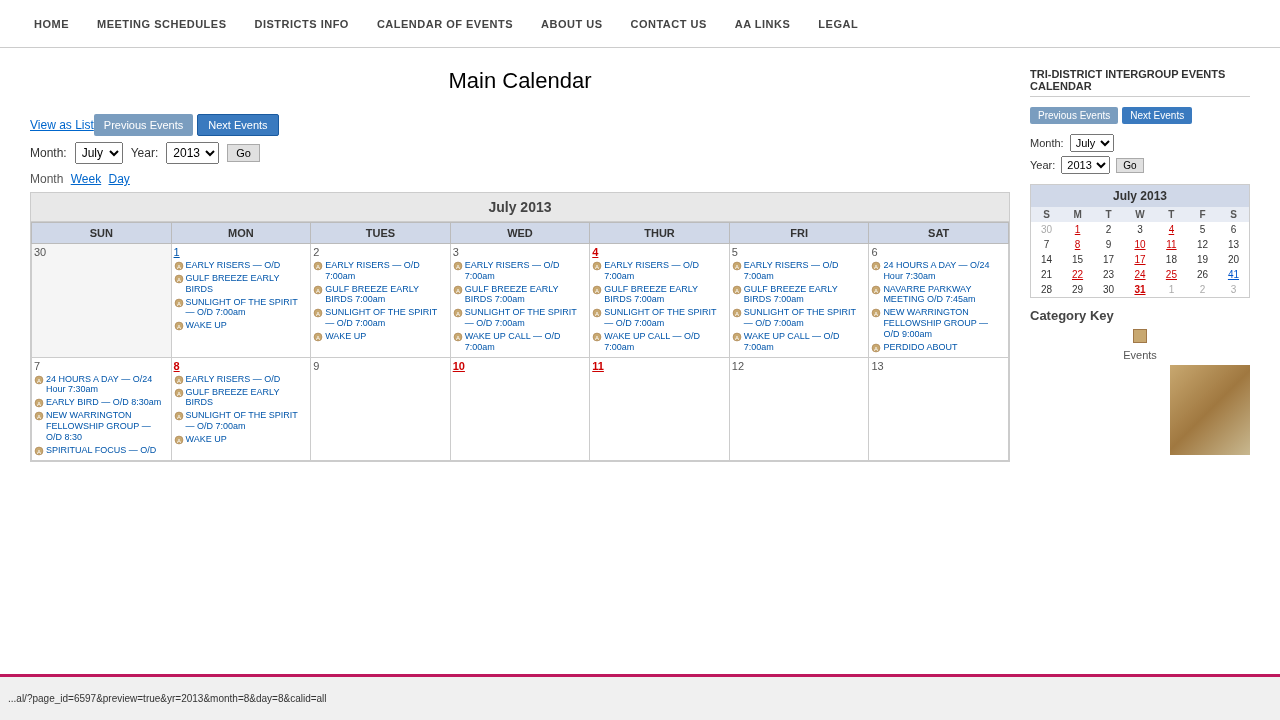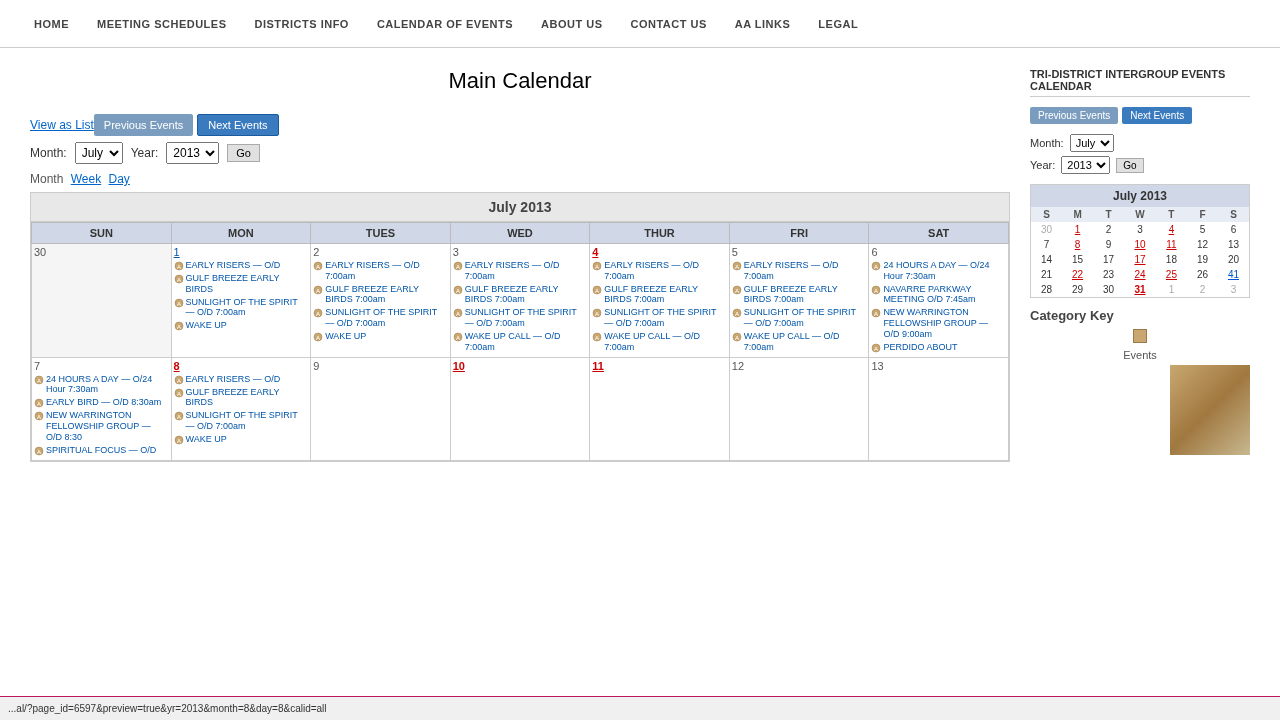--- a/index.html
+++ b/index.html
@@ -70,21 +70,21 @@
     .mini-cal td.other { color: #aaa; }
     .mini-cal td.link { color: #0055cc; text-decoration: underline; }
 
     
     .category-key { margin-top: 8px; }
     .category-key .ck-title { font-size: 13px; font-weight: bold; color: #444; margin-bottom: 6px; }
     .category-key .ck-item { display: flex; align-items: center; gap: 6px; font-size: 11px; color: #555; flex-direction: column; }
     .ck-icon { width: 14px; height: 14px; background: #c8a878; border: 1px solid #a07848; display: inline-block; flex-shrink: 0; }
 
     
-    #statusbar { position: fixed; bottom: 0; left: 0; right: 0; background: #f0f0f0; border-top: 1px solid #be185d; padding: 6px 8px; font-size: 10px; color: #333; white-space: nowrap; overflow: hidden; }
+    #statusbar { position: fixed; bottom: 0; left: 0; right: 0; background: #f0f0f0; border-top: 3px solid #be185d; padding: 16px 8px; font-size: 10px; color: #333; white-space: nowrap; overflow: hidden; }
 
     
     .sidebar-img { width: 80px; height: 90px; background: linear-gradient(135deg, #c8a870 0%, #a07840 50%, #c8b890 100%); margin-top: 4px; float: right; }
   </style>
 </head>
 <body>
 
 <nav id="nav">
   <div id="nav-items" style="display: flex;">
       <a href="#">HOME</a>

